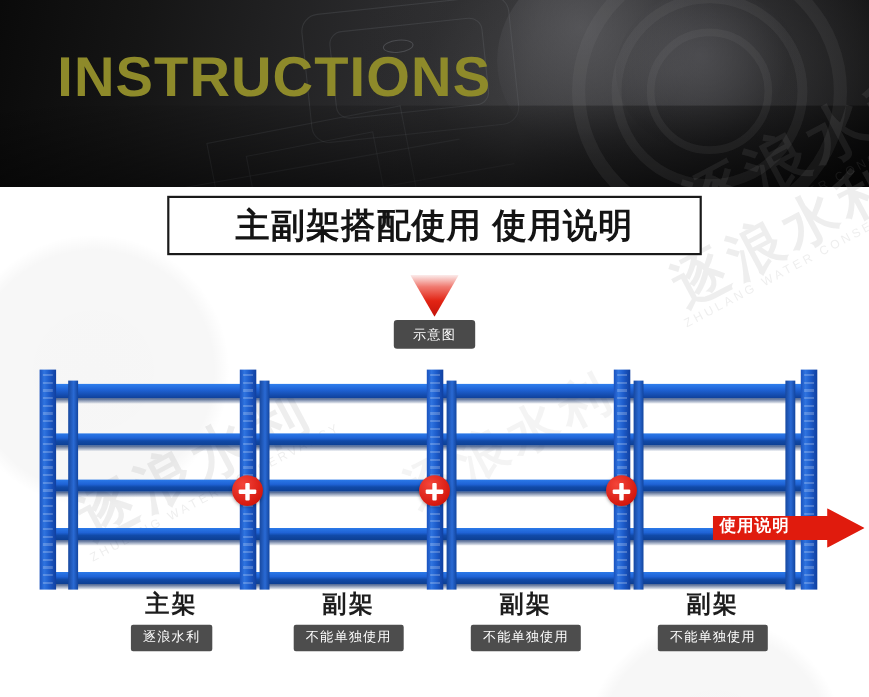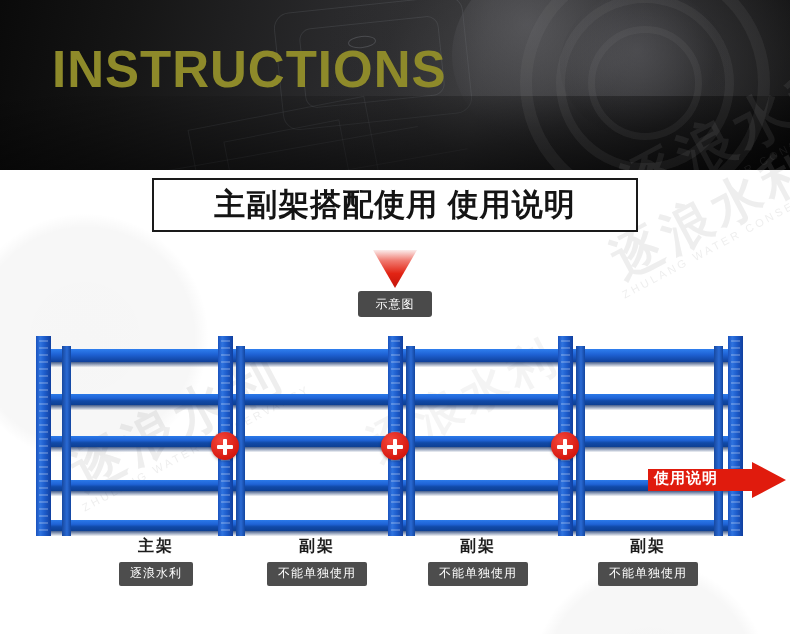--- a/index.html
+++ b/index.html
@@ -145,21 +145,21 @@
   }
   .extend-label {
     position:absolute; left:654px; top:469px;
     color:#ffffff; font-size:15px; font-weight:bold; letter-spacing:1px;
     white-space:nowrap; z-index:3;
   }
 
   
   .lbl { position:absolute; text-align:center; }
   .lbl-name {
-    font-size:16px; font-weight:bold; color:#1c1c1c; letter-spacing:2px;
+    font-size:22px; font-weight:bold; color:#1c1c1c; letter-spacing:2px;
     line-height:1;
   }
   .lbl-badge {
     display:inline-block; margin-top:8px; padding:3px 11px 4px;
     background:#4d4d4d; color:#ffffff; font-size:12px; letter-spacing:1px;
     border-radius:2px; white-space:nowrap;
   }
 
   .ghost-circle {
     position:absolute; border-radius:50%;

